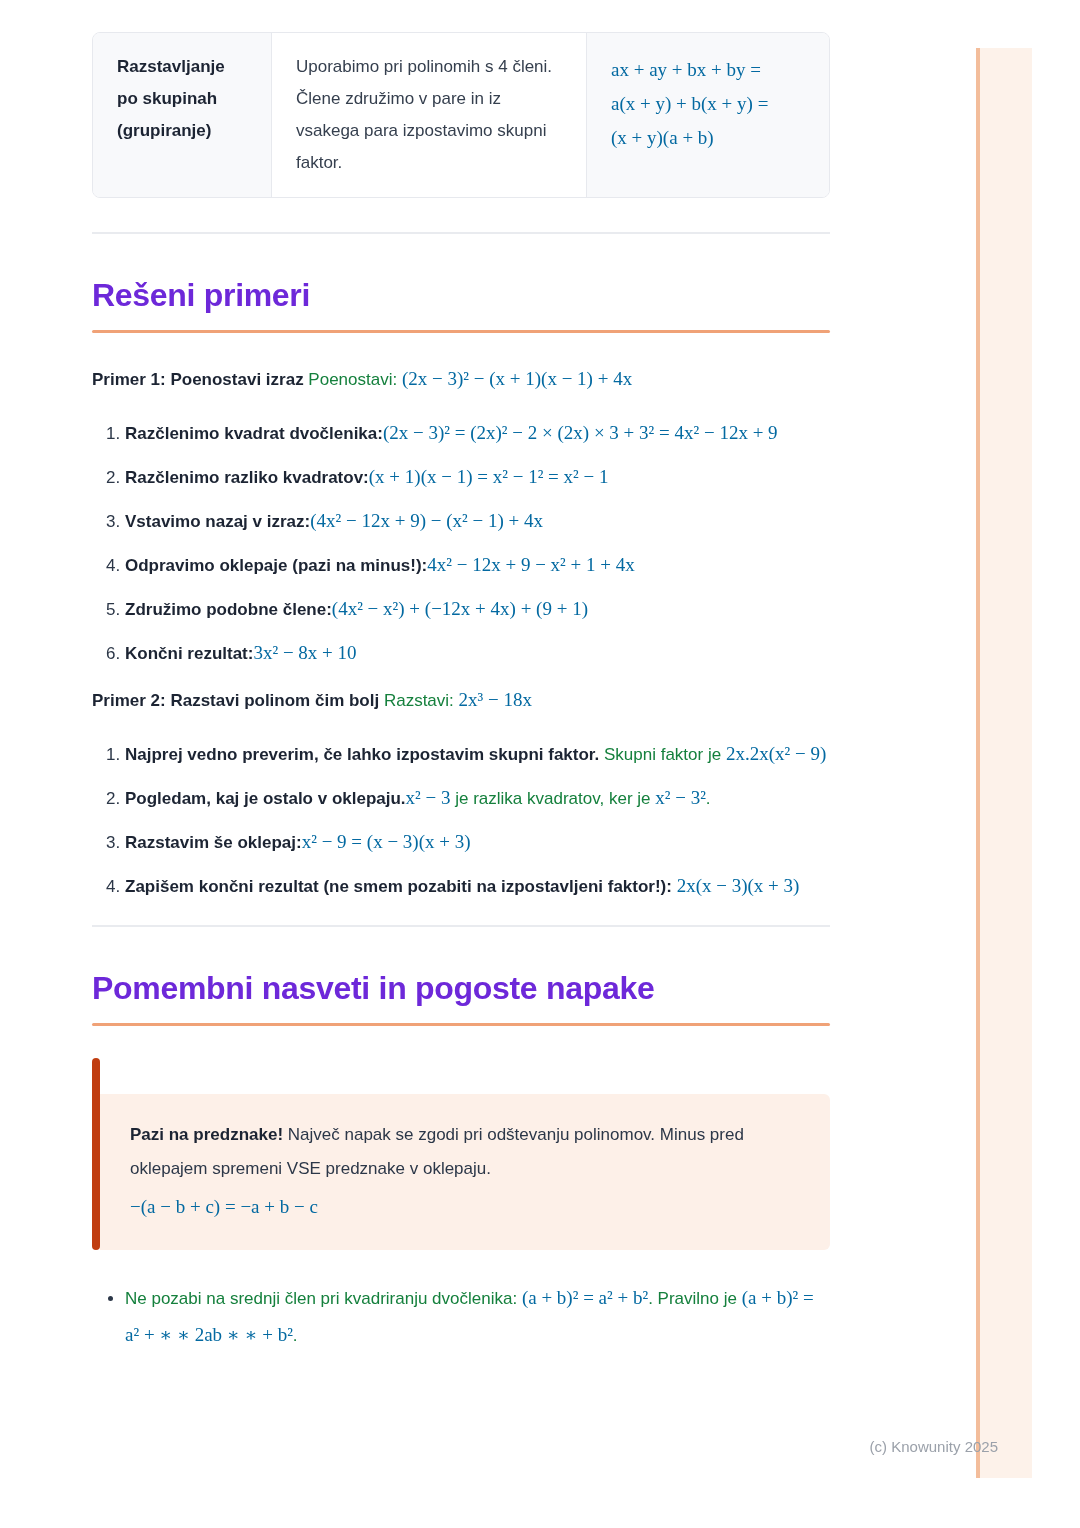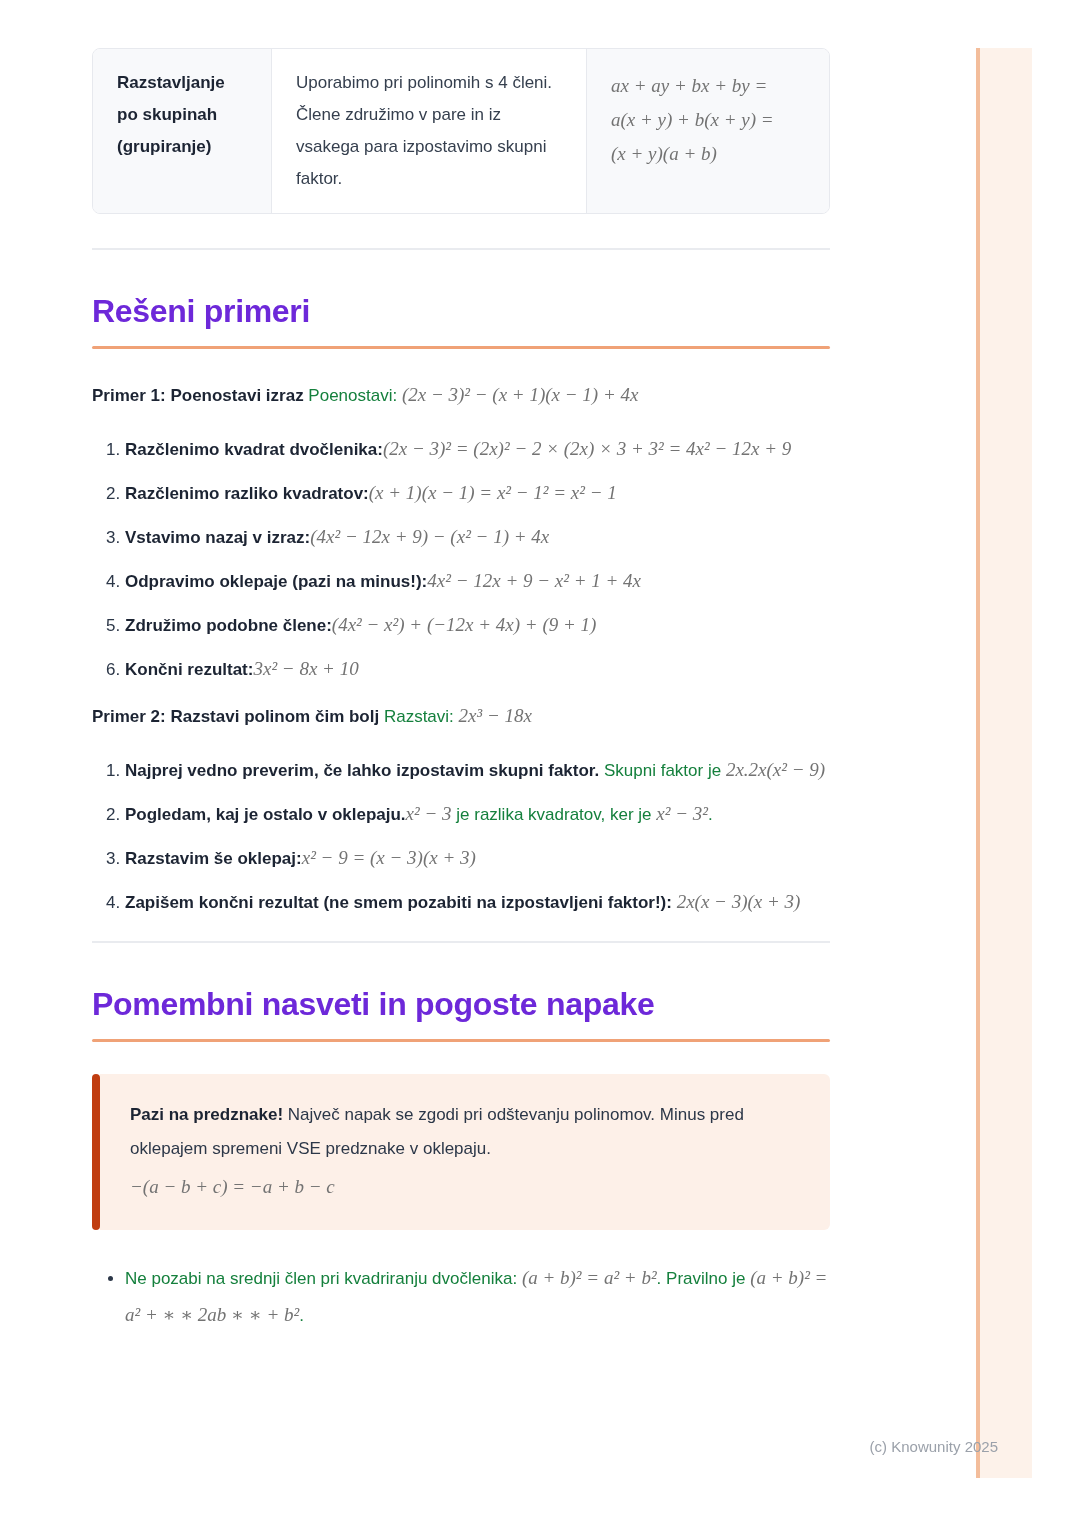--- a/index.html
+++ b/index.html
@@ -11,21 +11,21 @@
     background: #ffffff;
     overflow: hidden;
     font-family: "Liberation Sans", "DejaVu Sans", sans-serif;
     color: #3d4757;
   }
   .content {
     position: absolute;
     left: 92px;
     top: 0;
     width: 738px;
-    padding-top: 48px;
+    padding-top: 32px;
     font-size: 17px;
   }
   
   .info-table {
     display: grid;
     grid-template-columns: 178px 315px 245px;
     border: 1px solid #e7e9ee;
     border-radius: 8px;
     overflow: hidden;
     background: #ffffff;
@@ -38,23 +38,22 @@
   .cell:first-child { border-left: none; }
   .cell-term { background: #f8f9fb; font-weight: 700; color: #1c2433; }
   .cell-def { background: #ffffff; color: #353f4e; }
   .cell-formula { background: #f8f9fb; padding-top: 20px; }
   .formula-line { line-height: 34px; }
   
   .b { font-weight: 700; color: #1c2433; }
   .t { color: #15803d; }
   .m, .formula-line {
     font-family: "Liberation Serif", "DejaVu Serif", serif;
-    font-style: italic;
     font-size: 19px;
-    color: #737373;
+    color: #0369a1;
   }
   
   .divider { border: none; border-top: 2px solid #e9ebef; margin-top: 34px; }
   .divider-2 { margin-top: 24px; }
   h1 {
     margin-top: 42px;
     font-size: 32px;
     line-height: 38px;
     font-weight: 700;
     color: #6d28d9;
@@ -74,20 +73,21 @@
     background: #c03d10;
     border-radius: 6px;
   }
   .callout-body {
     flex: 1;
     background: #fdf0e8;
     border-radius: 0 6px 6px 0;
     padding: 24px 30px 26px 30px;
     line-height: 34px;
     color: #2c3748;
+    margin-top: 36px;
   }
   .callout-body .t { color: #2c3748; }
   .callout-math { margin-top: 4px; line-height: 34px; }
   
   ul.tips { margin-top: 30px; padding-left: 33px; list-style: disc; }
   ul.tips li { line-height: 36px; }
   
   .side-strip {
     position: absolute;
     top: 48px;

